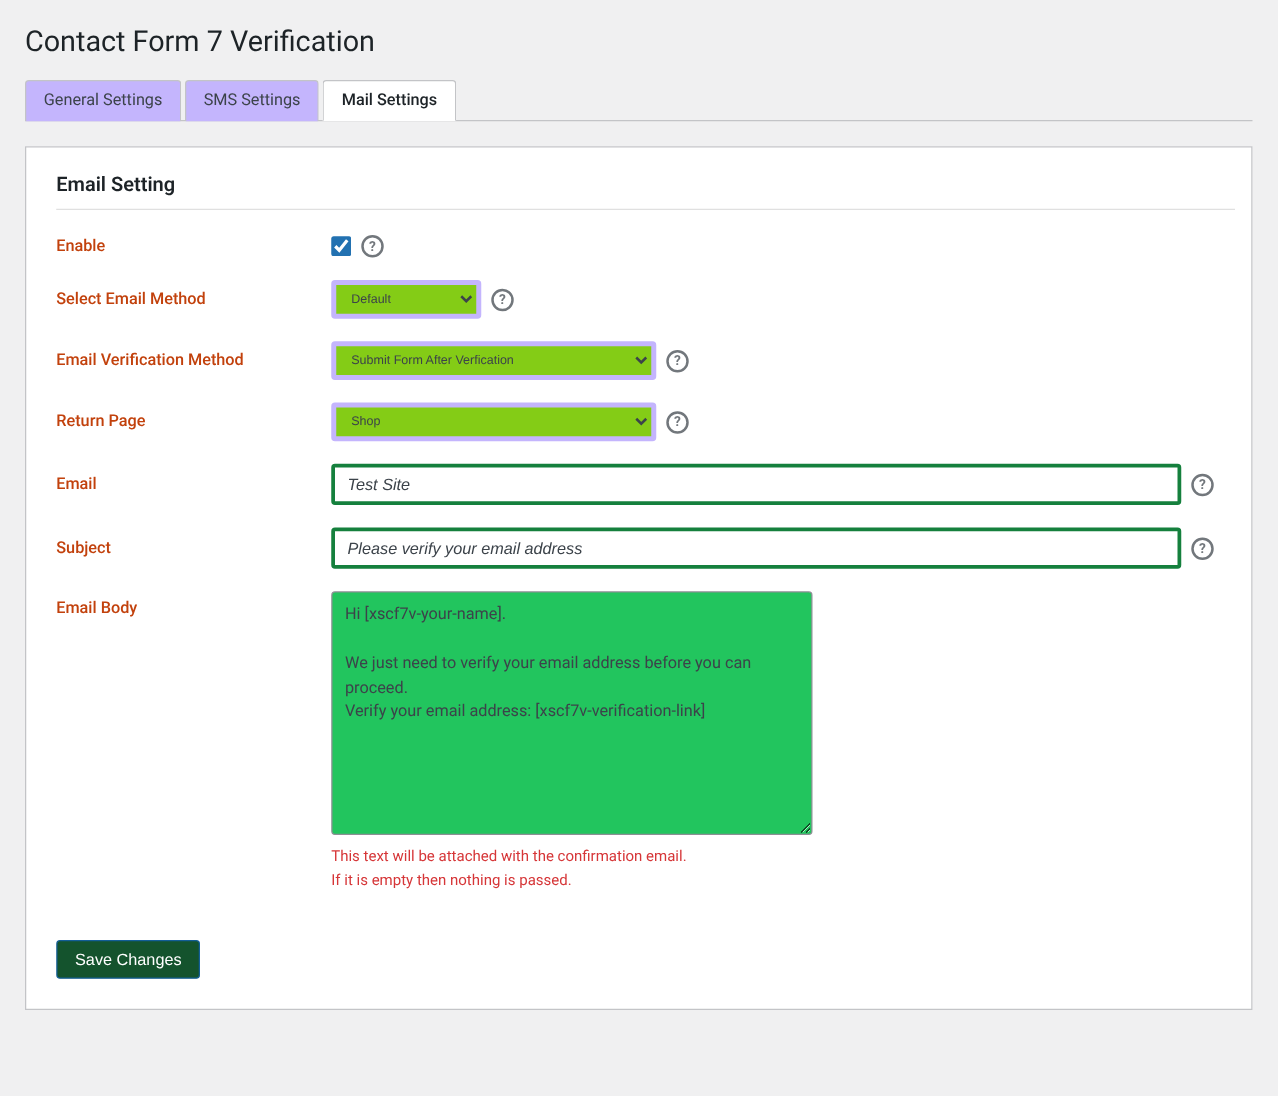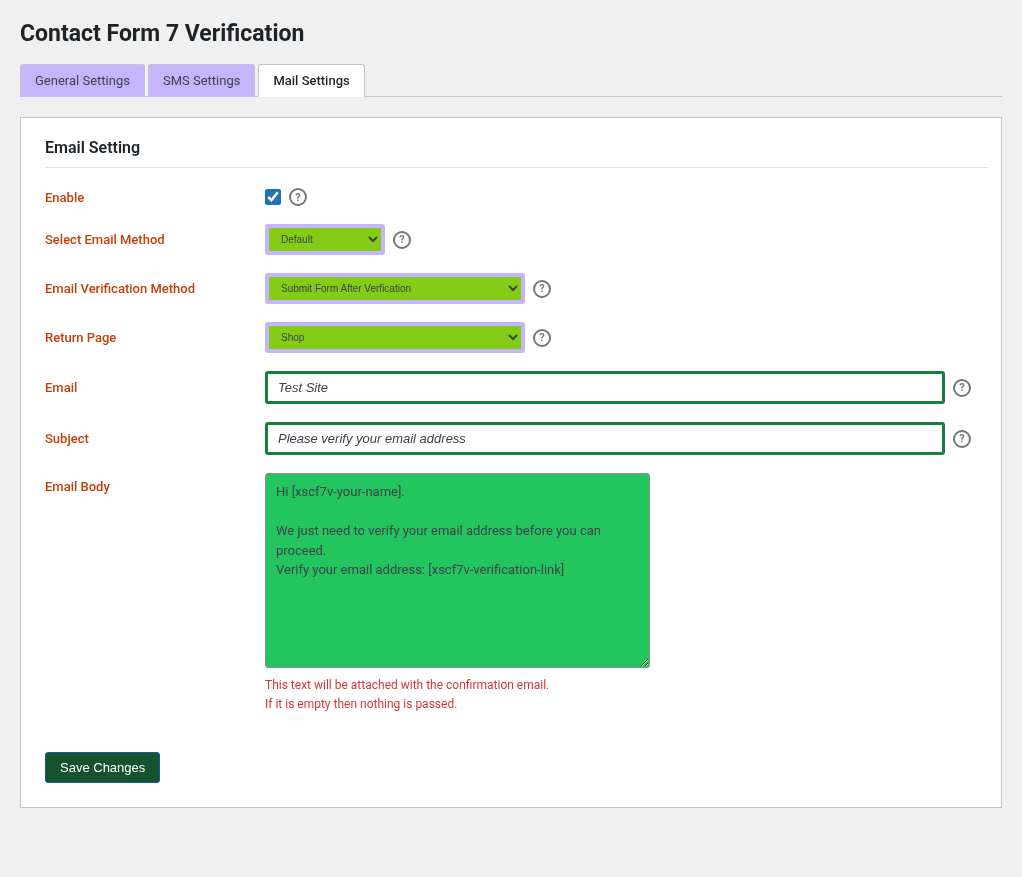--- a/index.html
+++ b/index.html
@@ -9,21 +9,21 @@
       background: #f0f0f1;
       color: #3c434a;
       min-height: 877px;
     }
     .page-wrapper {
       padding: 20px 20px 40px 20px;
       max-width: 1022px;
     }
     .page-title {
       font-size: 23px;
-      font-weight: 700;
+      font-weight: 400;
       color: #1d2327;
       margin-bottom: 16px;
     }
     .tabs {
       display: flex;
       border-bottom: 1px solid #c3c4c7;
       margin-bottom: 20px;
     }
     .tab {
       padding: 8px 14px;

